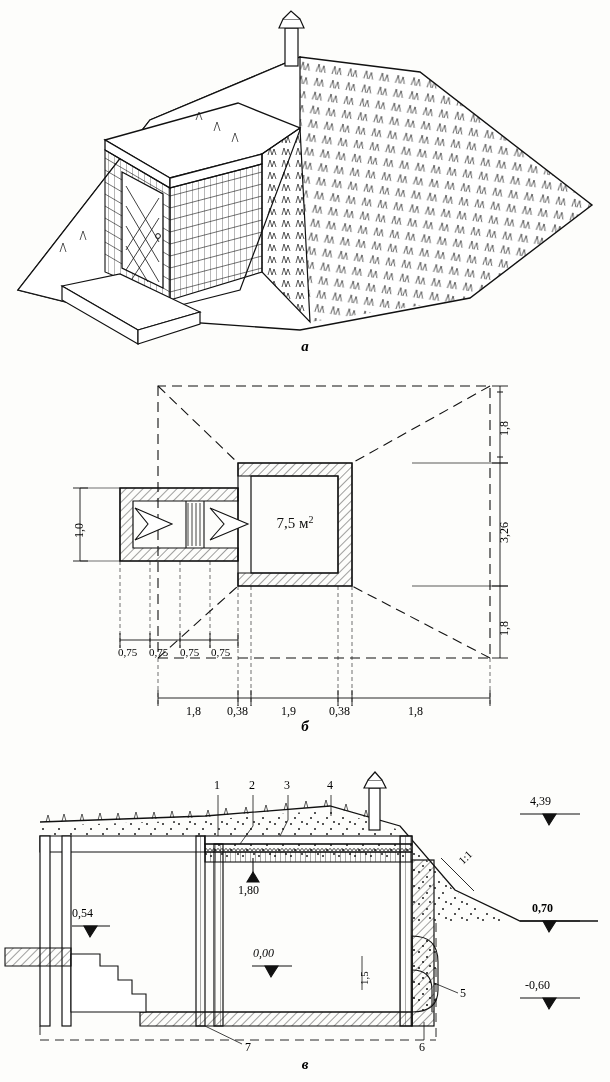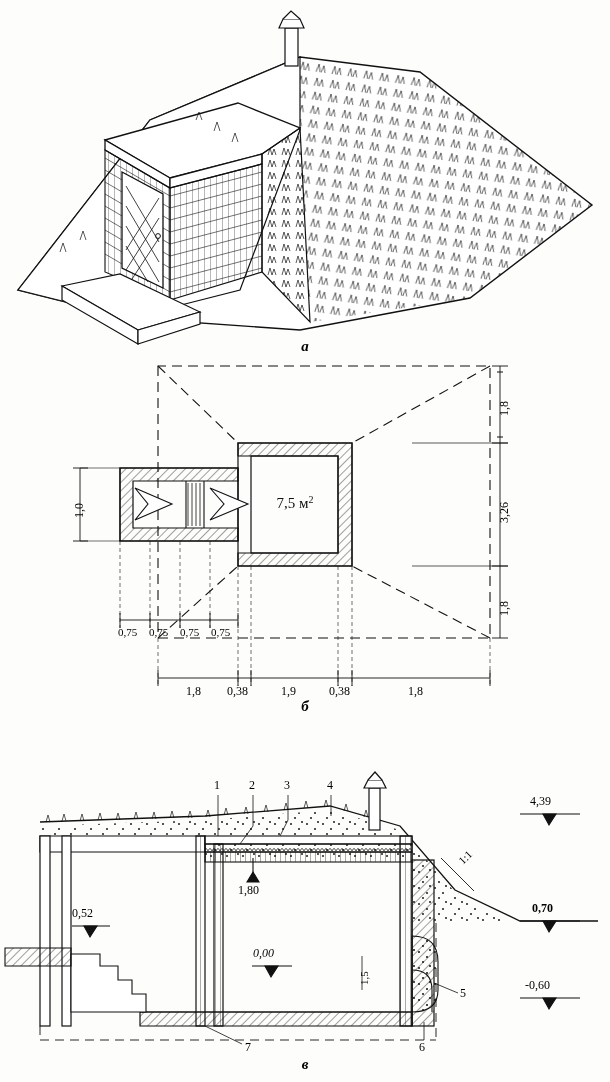--- a/index.html
+++ b/index.html
@@ -20,21 +20,21 @@
     width: 610px;
     height: 1082px;
     background: #fdfdfb;
   }
   .fig {
     position: absolute;
     left: 0;
     width: 610px;
   }
   #fig-a { top: 0; height: 368px; }
-  #fig-b { top: 348px; height: 372px; }
+  #fig-b { top: 368px; height: 372px; }
   #fig-v { top: 740px; height: 342px; }
 
   .caption {
     position: absolute;
     width: 100%;
     text-align: center;
     font-style: italic;
     font-weight: bold;
     font-size: 15px;
     font-family: "Liberation Serif", serif;
@@ -344,21 +344,21 @@
     <div class="lbl" style="left:249px; top:38px;">2</div>
     <div class="lbl" style="left:284px; top:38px;">3</div>
     <div class="lbl" style="left:327px; top:38px;">4</div>
     <div class="lbl" style="left:460px; top:246px;">5</div>
     <div class="lbl" style="left:419px; top:300px;">6</div>
     <div class="lbl" style="left:245px; top:300px;">7</div>
 
     <div class="lbl" style="left:530px; top:54px;">4,39</div>
     <div class="lbl" style="left:532px; top:161px;font-weight:bold;">0,70</div>
     <div class="lbl" style="left:525px; top:238px;">-0,60</div>
-    <div class="lbl" style="left:72px; top:166px;">0,52</div>
+    <div class="lbl" style="left:72px; top:166px;">0,54</div>
     <div class="lbl" style="left:238px; top:143px;">1,80</div>
     <div class="lbl" style="left:253px; top:206px;font-style:italic;">0,00</div>
 
     <div class="lbl small" style="left:456px; top:118px; transform:rotate(-45deg); transform-origin:left top;">1:1</div>
     <div class="lbl small rot" style="left:358px; top:245px;">1,5</div>
 
     <div class="caption" style="top:316px;">в</div>
   </div>
 
 </div>

